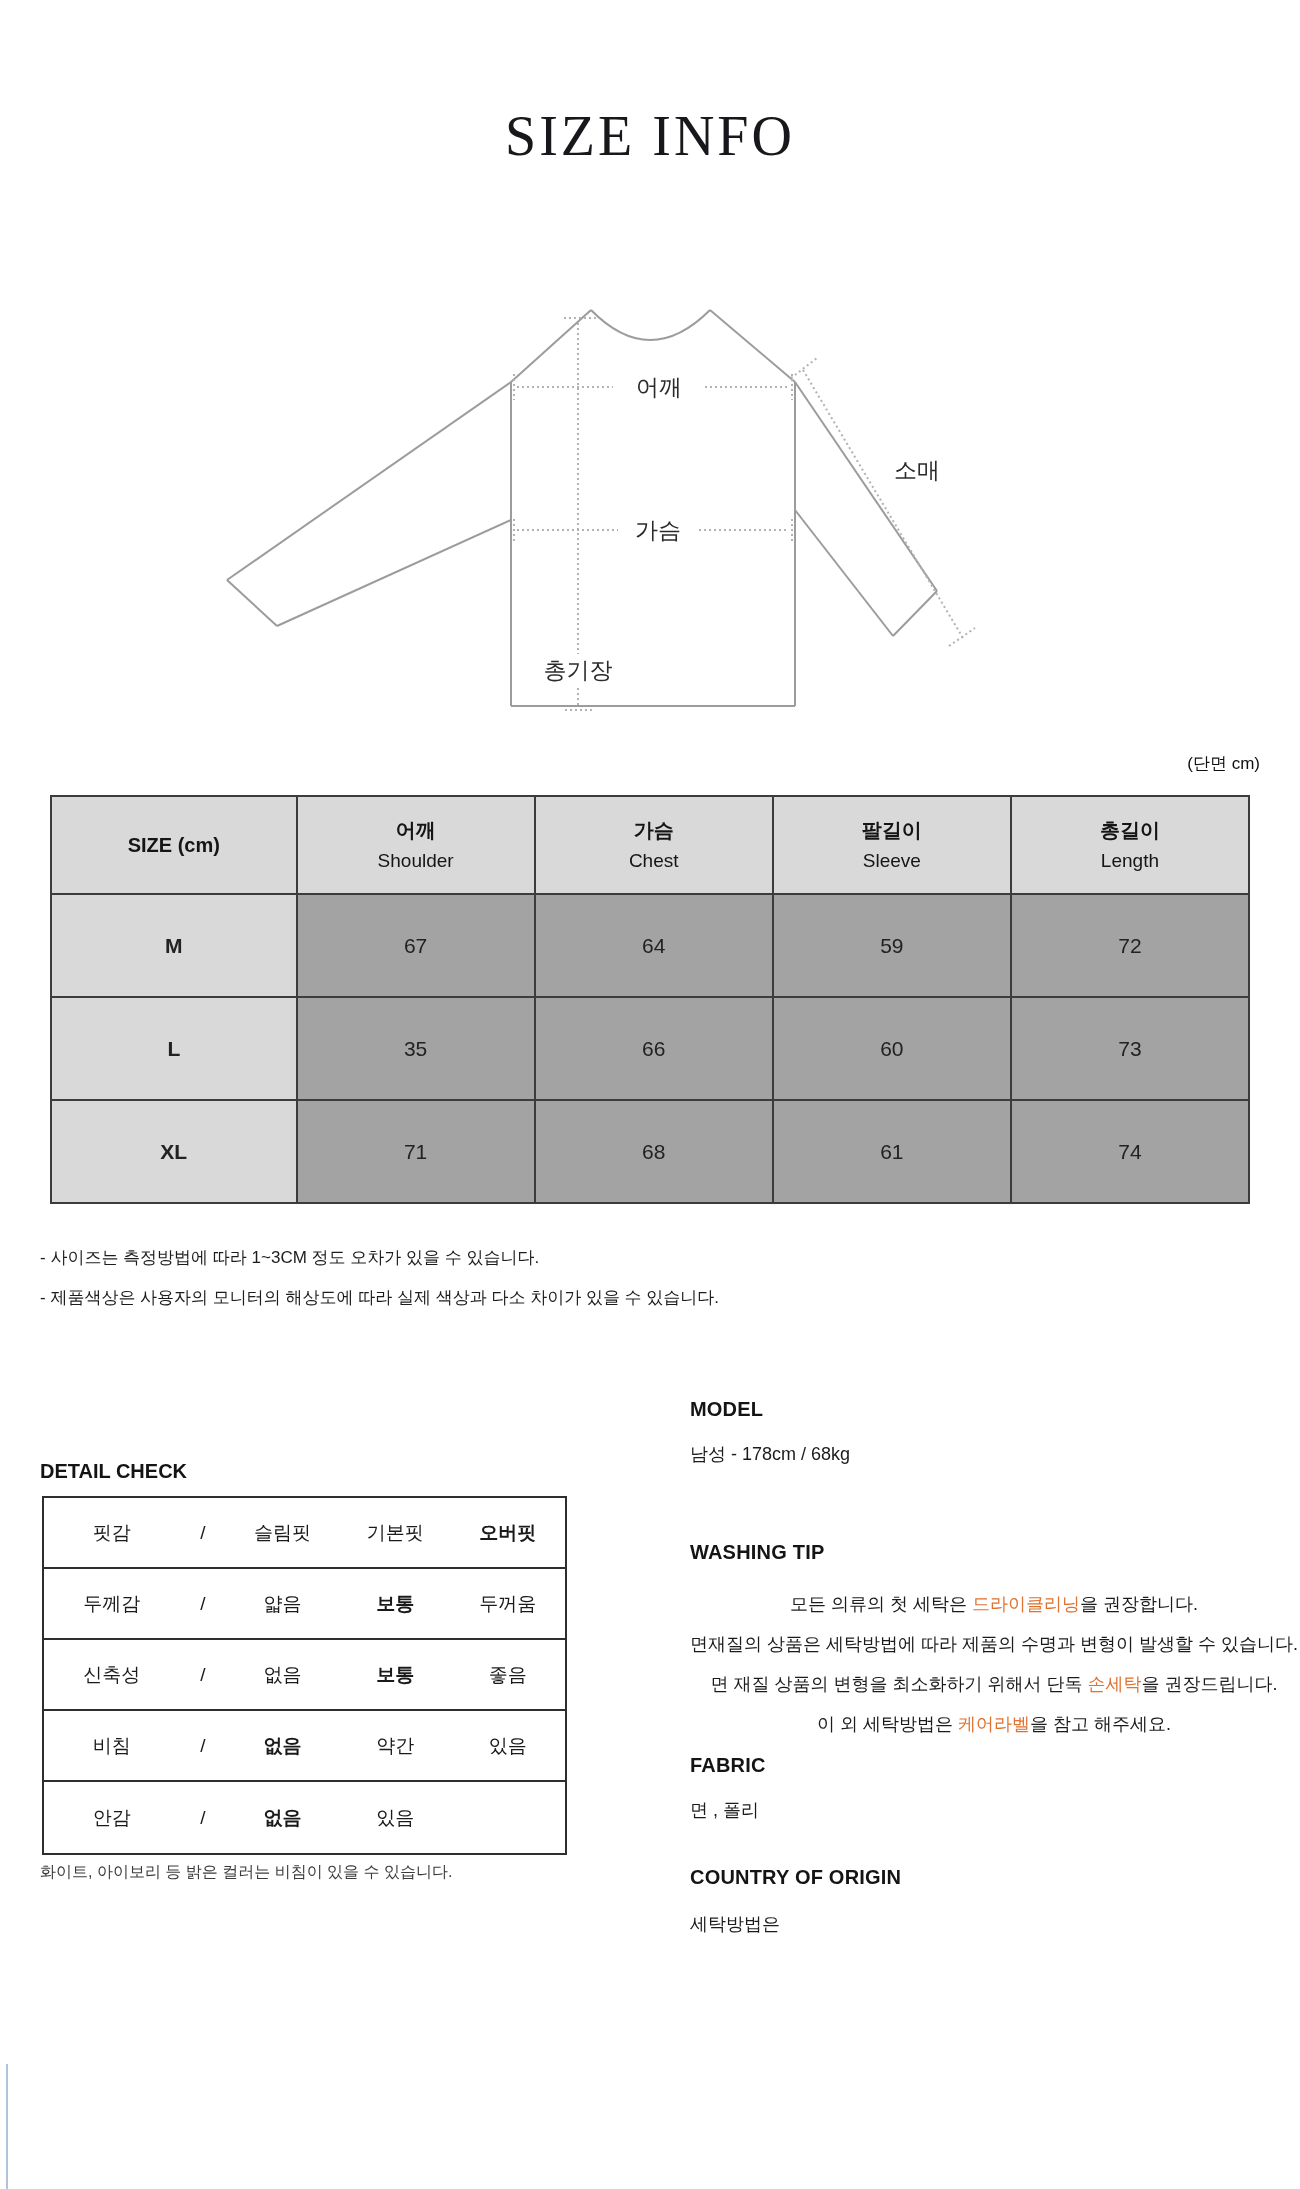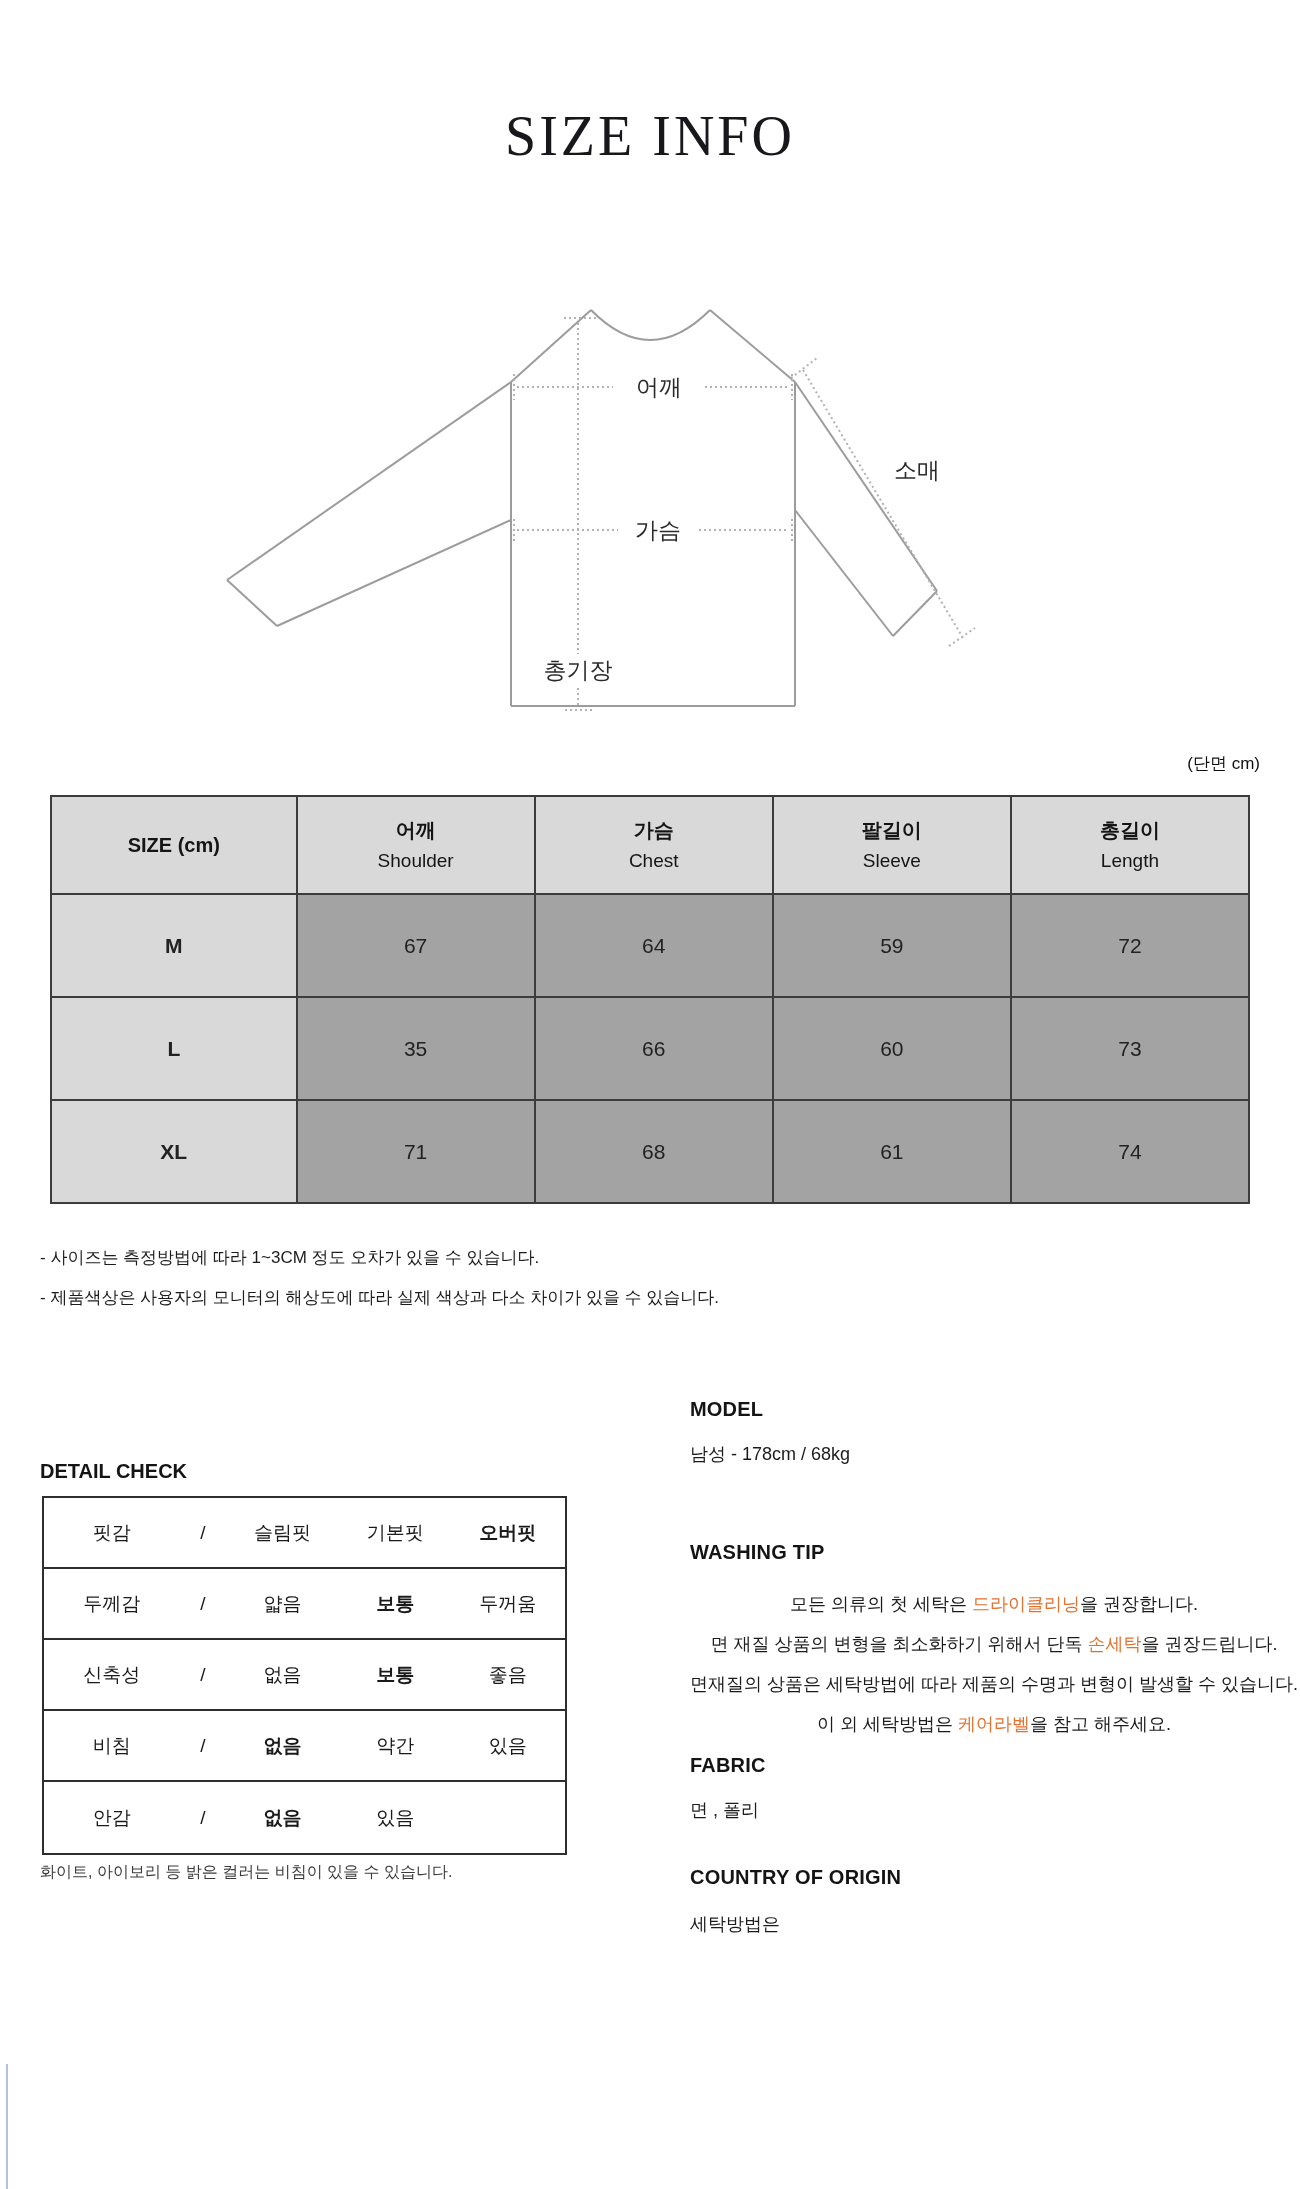--- a/index.html
+++ b/index.html
@@ -194,22 +194,22 @@
     </div>
   </div>
   <div class="detail-note">화이트, 아이보리 등 밝은 컬러는 비침이 있을 수 있습니다.</div>
 
   <div class="rcol-h" style="top:1398px">MODEL</div>
   <div class="rcol-t" style="top:1442px">남성 - 178cm / 68kg</div>
 
   <div class="rcol-h" style="top:1541px">WASHING TIP</div>
   <div class="wash-lines">
     <div class="wline"><span>모든 의류의 첫 세탁은 </span><span class="orange">드라이클리닝</span><span>을 권장합니다.</span></div>
+    <div class="wline"><span>면재질의 상품은 세탁방법에 따라 제품의 수명과 변형이 발생할 수 있습니다.</span></div>
     <div class="wline"><span>면 재질 상품의 변형을 최소화하기 위해서 단독 </span><span class="orange">손세탁</span><span>을 권장드립니다.</span></div>
-    <div class="wline"><span>면재질의 상품은 세탁방법에 따라 제품의 수명과 변형이 발생할 수 있습니다.</span></div>
     <div class="wline"><span>이 외 세탁방법은 </span><span class="orange">케어라벨</span><span>을 참고 해주세요.</span></div>
   </div>
 
   <div class="rcol-h" style="top:1754px">FABRIC</div>
   <div class="rcol-t" style="top:1798px">면 , 폴리</div>
 
   <div class="rcol-h" style="top:1866px">COUNTRY OF ORIGIN</div>
   <div class="rcol-t" style="top:1912px">세탁방법은</div>
 
   <div class="edge-line"></div>

